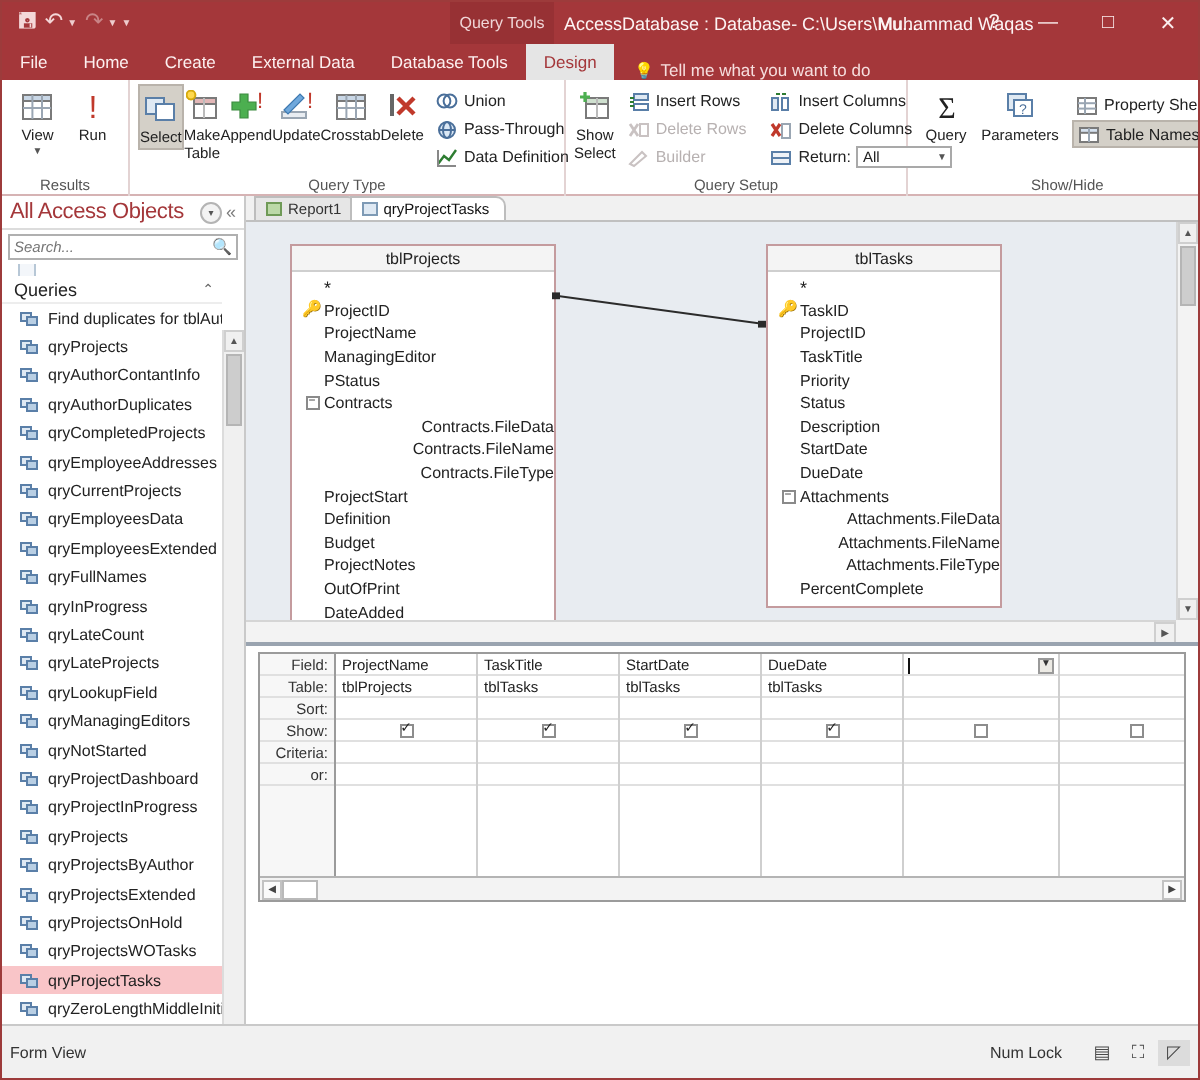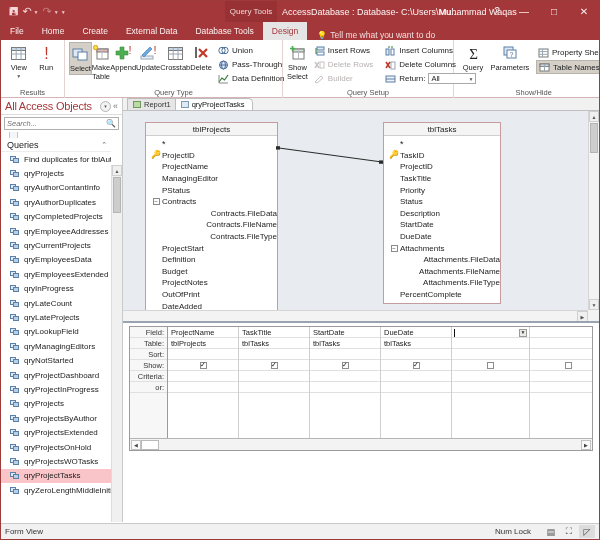--- a/index.html
+++ b/index.html
@@ -182,21 +182,21 @@
            background:#111; }
   .gbot{ height:12px; border-top:1px solid #b4b4b4; background:#f3f3f3;
          display:flex; align-items:center; justify-content:space-between;
          padding:0 1px; }
   .hsb-btn{ width:10px; height:10px; border:1px solid #c2c2c2; background:#fafafa;
             display:flex; align-items:center; justify-content:center;
             font-size:5px; color:#444; }
   .hsb-thumb{ width:18px; height:10px; background:#fff; border:1px solid #b9b9b9; }
 
   
-  .status{ position:absolute; left:0; right:0; bottom:0; height:16px;
+  .status{ position:absolute; left:0; right:0; bottom:0; height:27px;
            background:#f1f1f1; border-top:1px solid #c9c9c9; display:flex;
            align-items:center; padding:0 4px; font-size:8px; color:#333;margin-top:44px; }
   .status .sp{ flex:1; }
   .numlock{ margin-right:10px; }
   .vbtn{ width:16px; height:13px; display:flex; align-items:center;
          justify-content:center; margin-left:2px; color:#4a4a4a; font-size:9px; }
   .vbtn.on{ background:#dcdcdc; }
 </style>
 </head>
 <body>
@@ -576,20 +576,27 @@
                   <i class="a"></i>
                   <i class="b"></i>
                 </span>
                 <span>qryEmployeesExtended</span>
               </div>
               <div class="nitem">
                 <span class="qicon">
                   <i class="a"></i>
                   <i class="b"></i>
                 </span>
+                <span>qryFullNames</span>
+              </div>
+              <div class="nitem">
+                <span class="qicon">
+                  <i class="a"></i>
+                  <i class="b"></i>
+                </span>
                 <span>qryInProgress</span>
               </div>
               <div class="nitem">
                 <span class="qicon">
                   <i class="a"></i>
                   <i class="b"></i>
                 </span>
                 <span>qryLateCount</span>
               </div>
               <div class="nitem">

